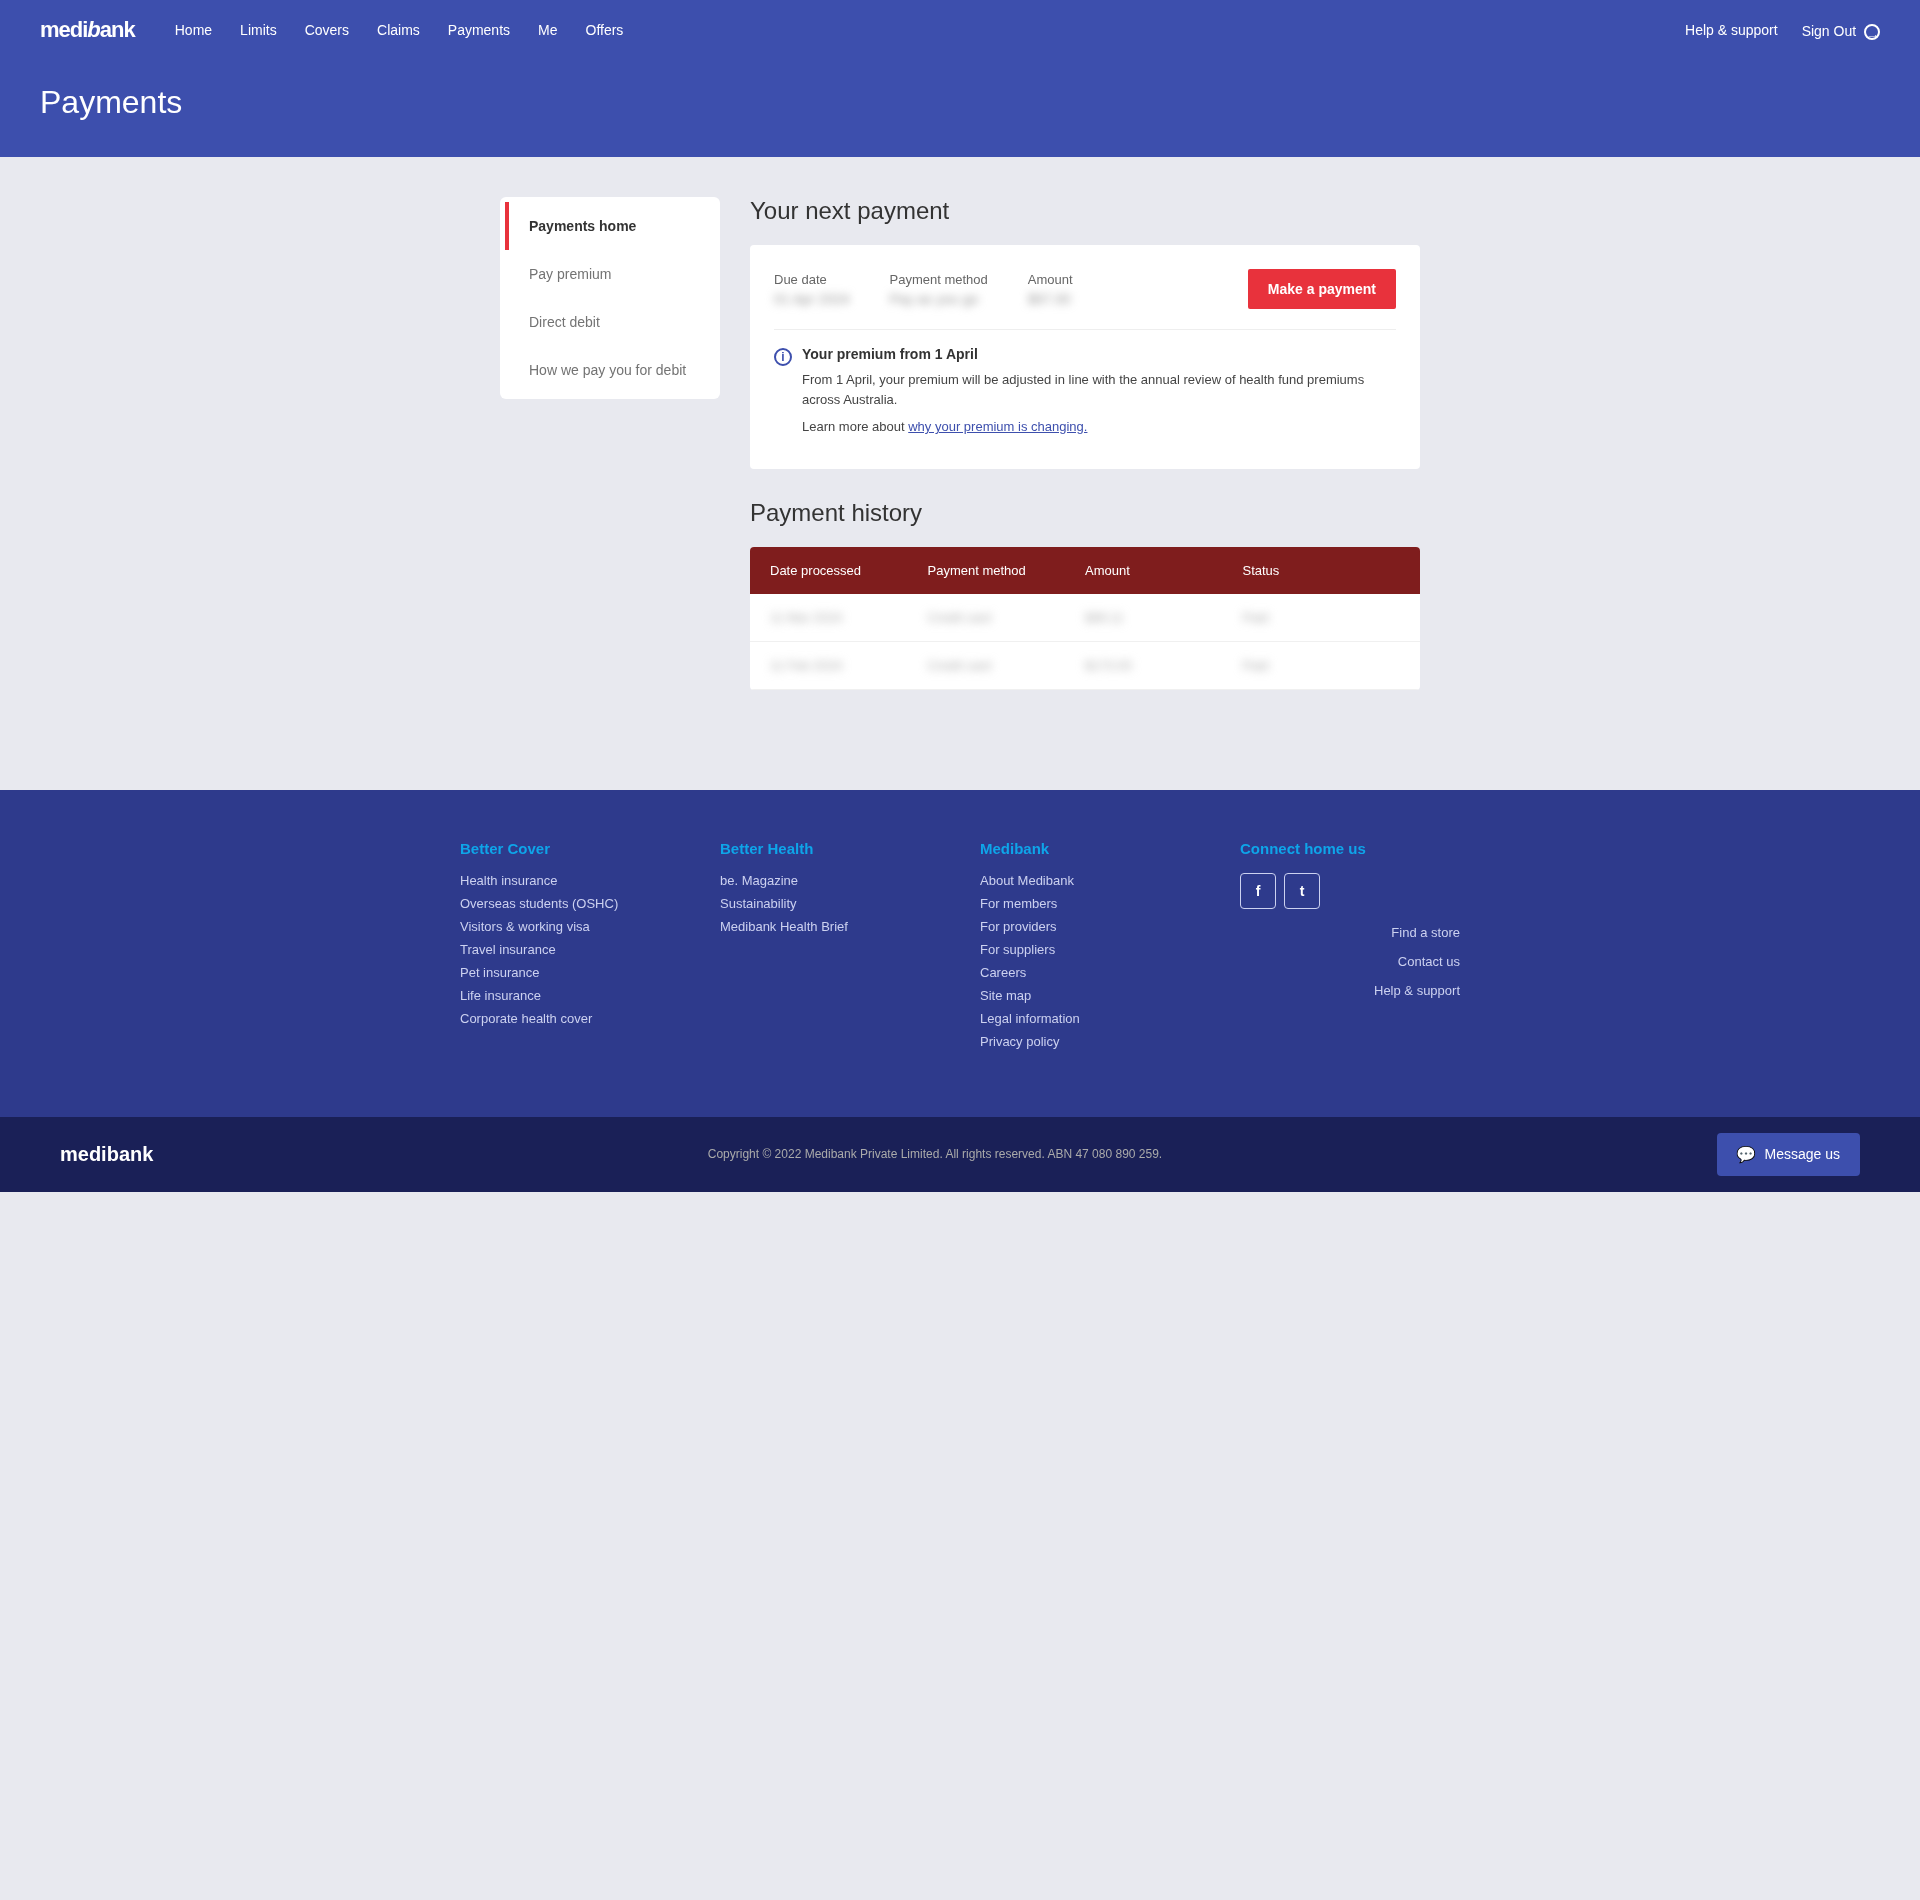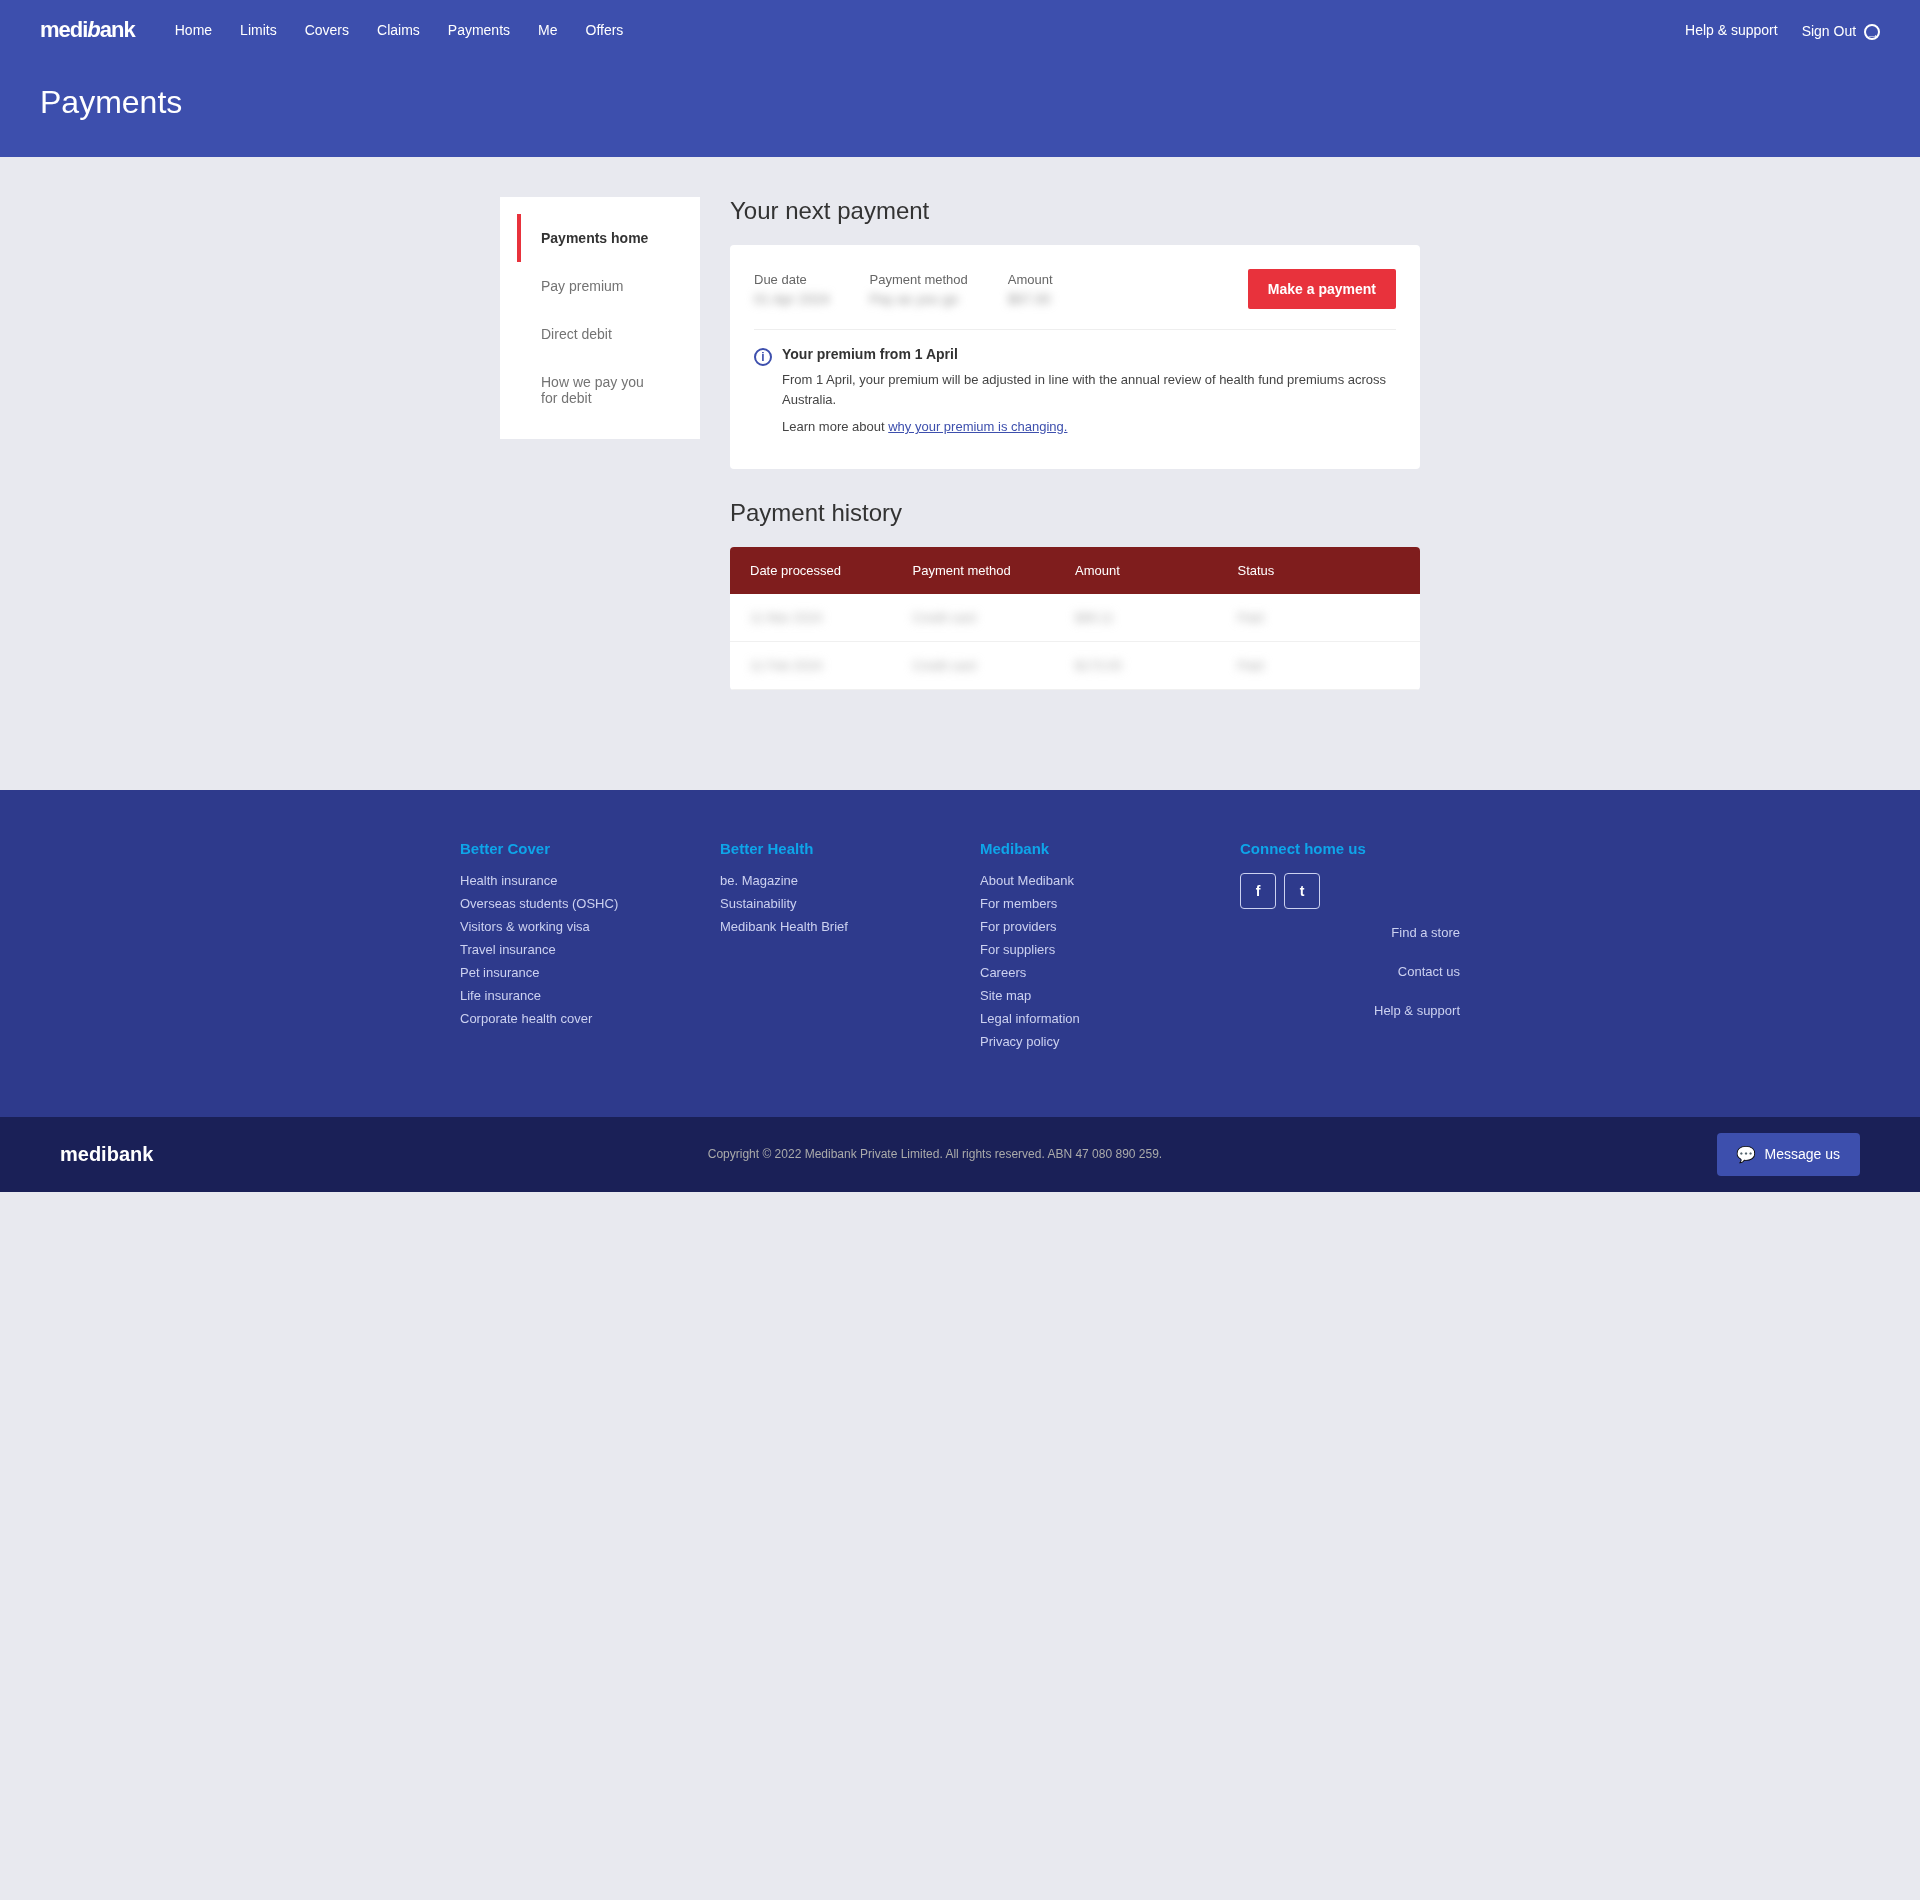--- a/index.html
+++ b/index.html
@@ -58,25 +58,25 @@
       padding: 24px 40px 36px;
     }
     .page-header h1 {
       color: white;
       font-size: 32px;
       font-weight: 400;
     }
 
     
     .sidebar {
-      width: 200px;
+      width: 220px;
       flex-shrink: 0;
       background: white;
-      border-radius: 0;
-      padding: 17px;
+      border-radius: 6px;
+      padding: 5px;
       height: fit-content;
     }
     .sidebar-item {
       padding: 16px 20px;
       font-size: 14px;
       cursor: pointer;
       border-left: 4px solid transparent;
       color: #333;
     }
     .sidebar-item.active {
@@ -243,21 +243,21 @@
       display: flex;
       align-items: center;
       justify-content: center;
       font-size: 14px;
       font-weight: bold;
       cursor: pointer;
     }
     .connect-links {
       display: flex;
       flex-direction: column;
-      gap: 16px;
+      gap: 6px;
     }
     .connect-links a {
       color: #ccd1f0;
       text-decoration: none;
       font-size: 13px;
       text-align: right;
     }
 
     
     .bottom-bar {

